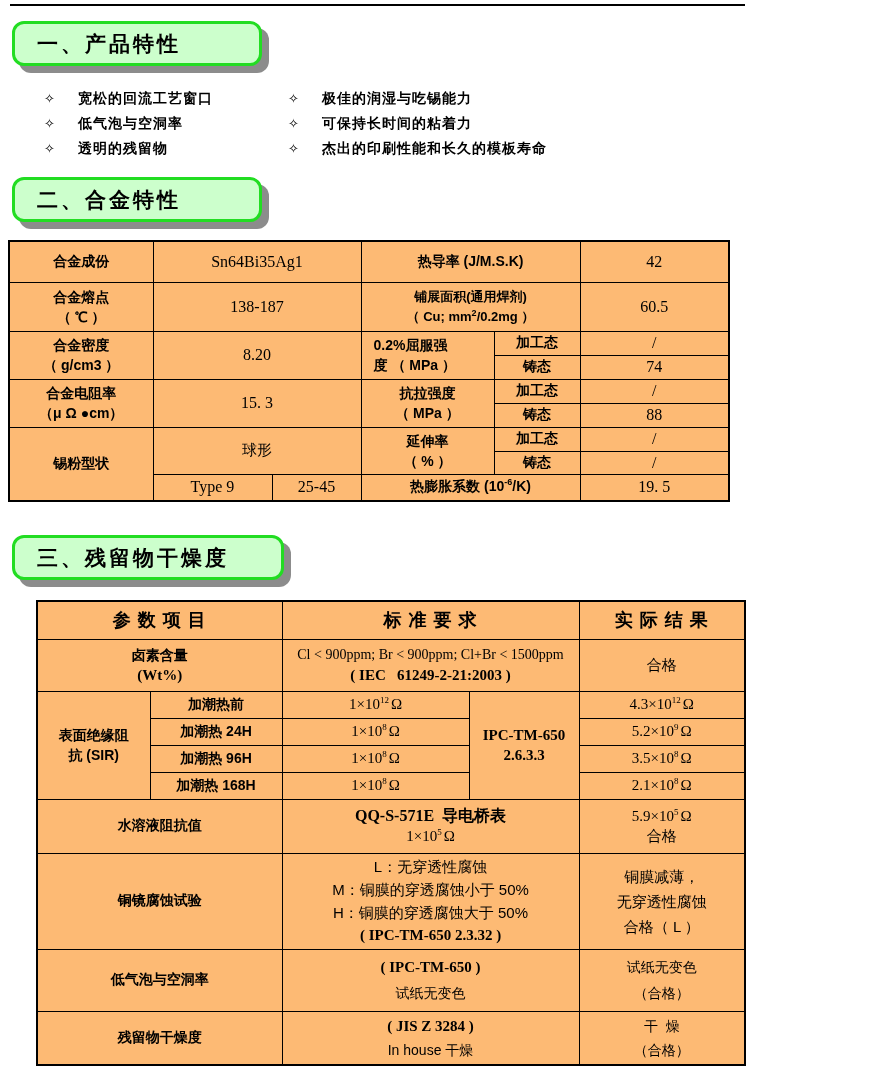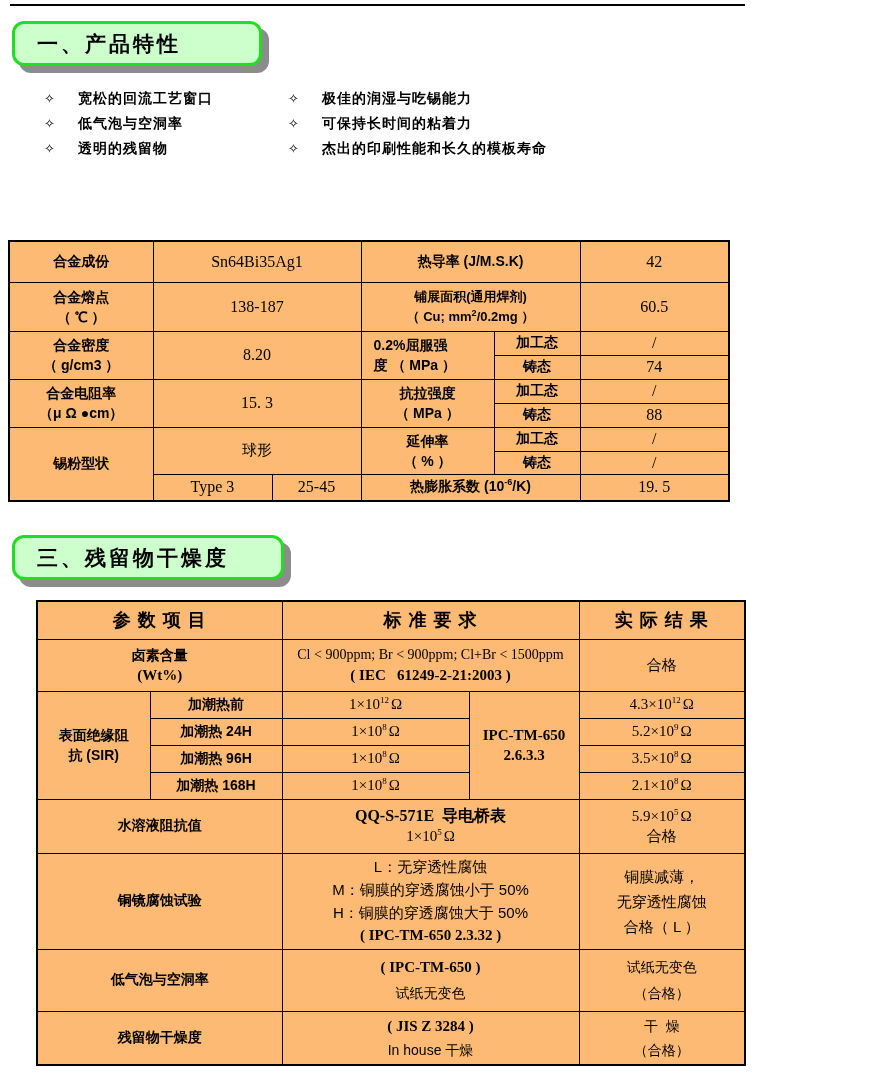--- a/index.html
+++ b/index.html
@@ -86,20 +86,23 @@
     <div class="feat-item">
       <span class="bullet">✧</span>
       <span>可保持长时间的粘着力</span>
     </div>
     <div class="feat-item">
       <span class="bullet">✧</span>
       <span>杰出的印刷性能和长久的模板寿命</span>
     </div>
   </div>
 
+  <div class="hdr" id="hdr2">
+    <span>二、合金特性</span>
+  </div>
 
   <table id="alloy-table">
     <colgroup>
       <col style="width:144px">
         <col style="width:119px">
         <col style="width:89px">
       <col style="width:133px">
         <col style="width:86px">
         <col style="width:149px">
     </colgroup>
@@ -164,21 +167,21 @@
         <div class="cn line">（ % ）</div>
       </td>
       <td class="cn">加工态</td>
       <td class="serif">/</td>
     </tr>
     <tr style="height:23px">
       <td class="cn">铸态</td>
       <td class="serif">/</td>
     </tr>
     <tr style="height:27px">
-      <td class="serif">Type 3</td>
+      <td class="serif">Type 9</td>
       <td class="serif">25-45</td>
       <td colspan="2" class="cn">
         <span>热膨胀系数 (10</span><sup>-6</sup><span>/K)</span>
       </td>
       <td class="serif pre">19. 5</td>
     </tr>
   </tbody>
     </table>
 
   <div class="hdr" id="hdr3">

